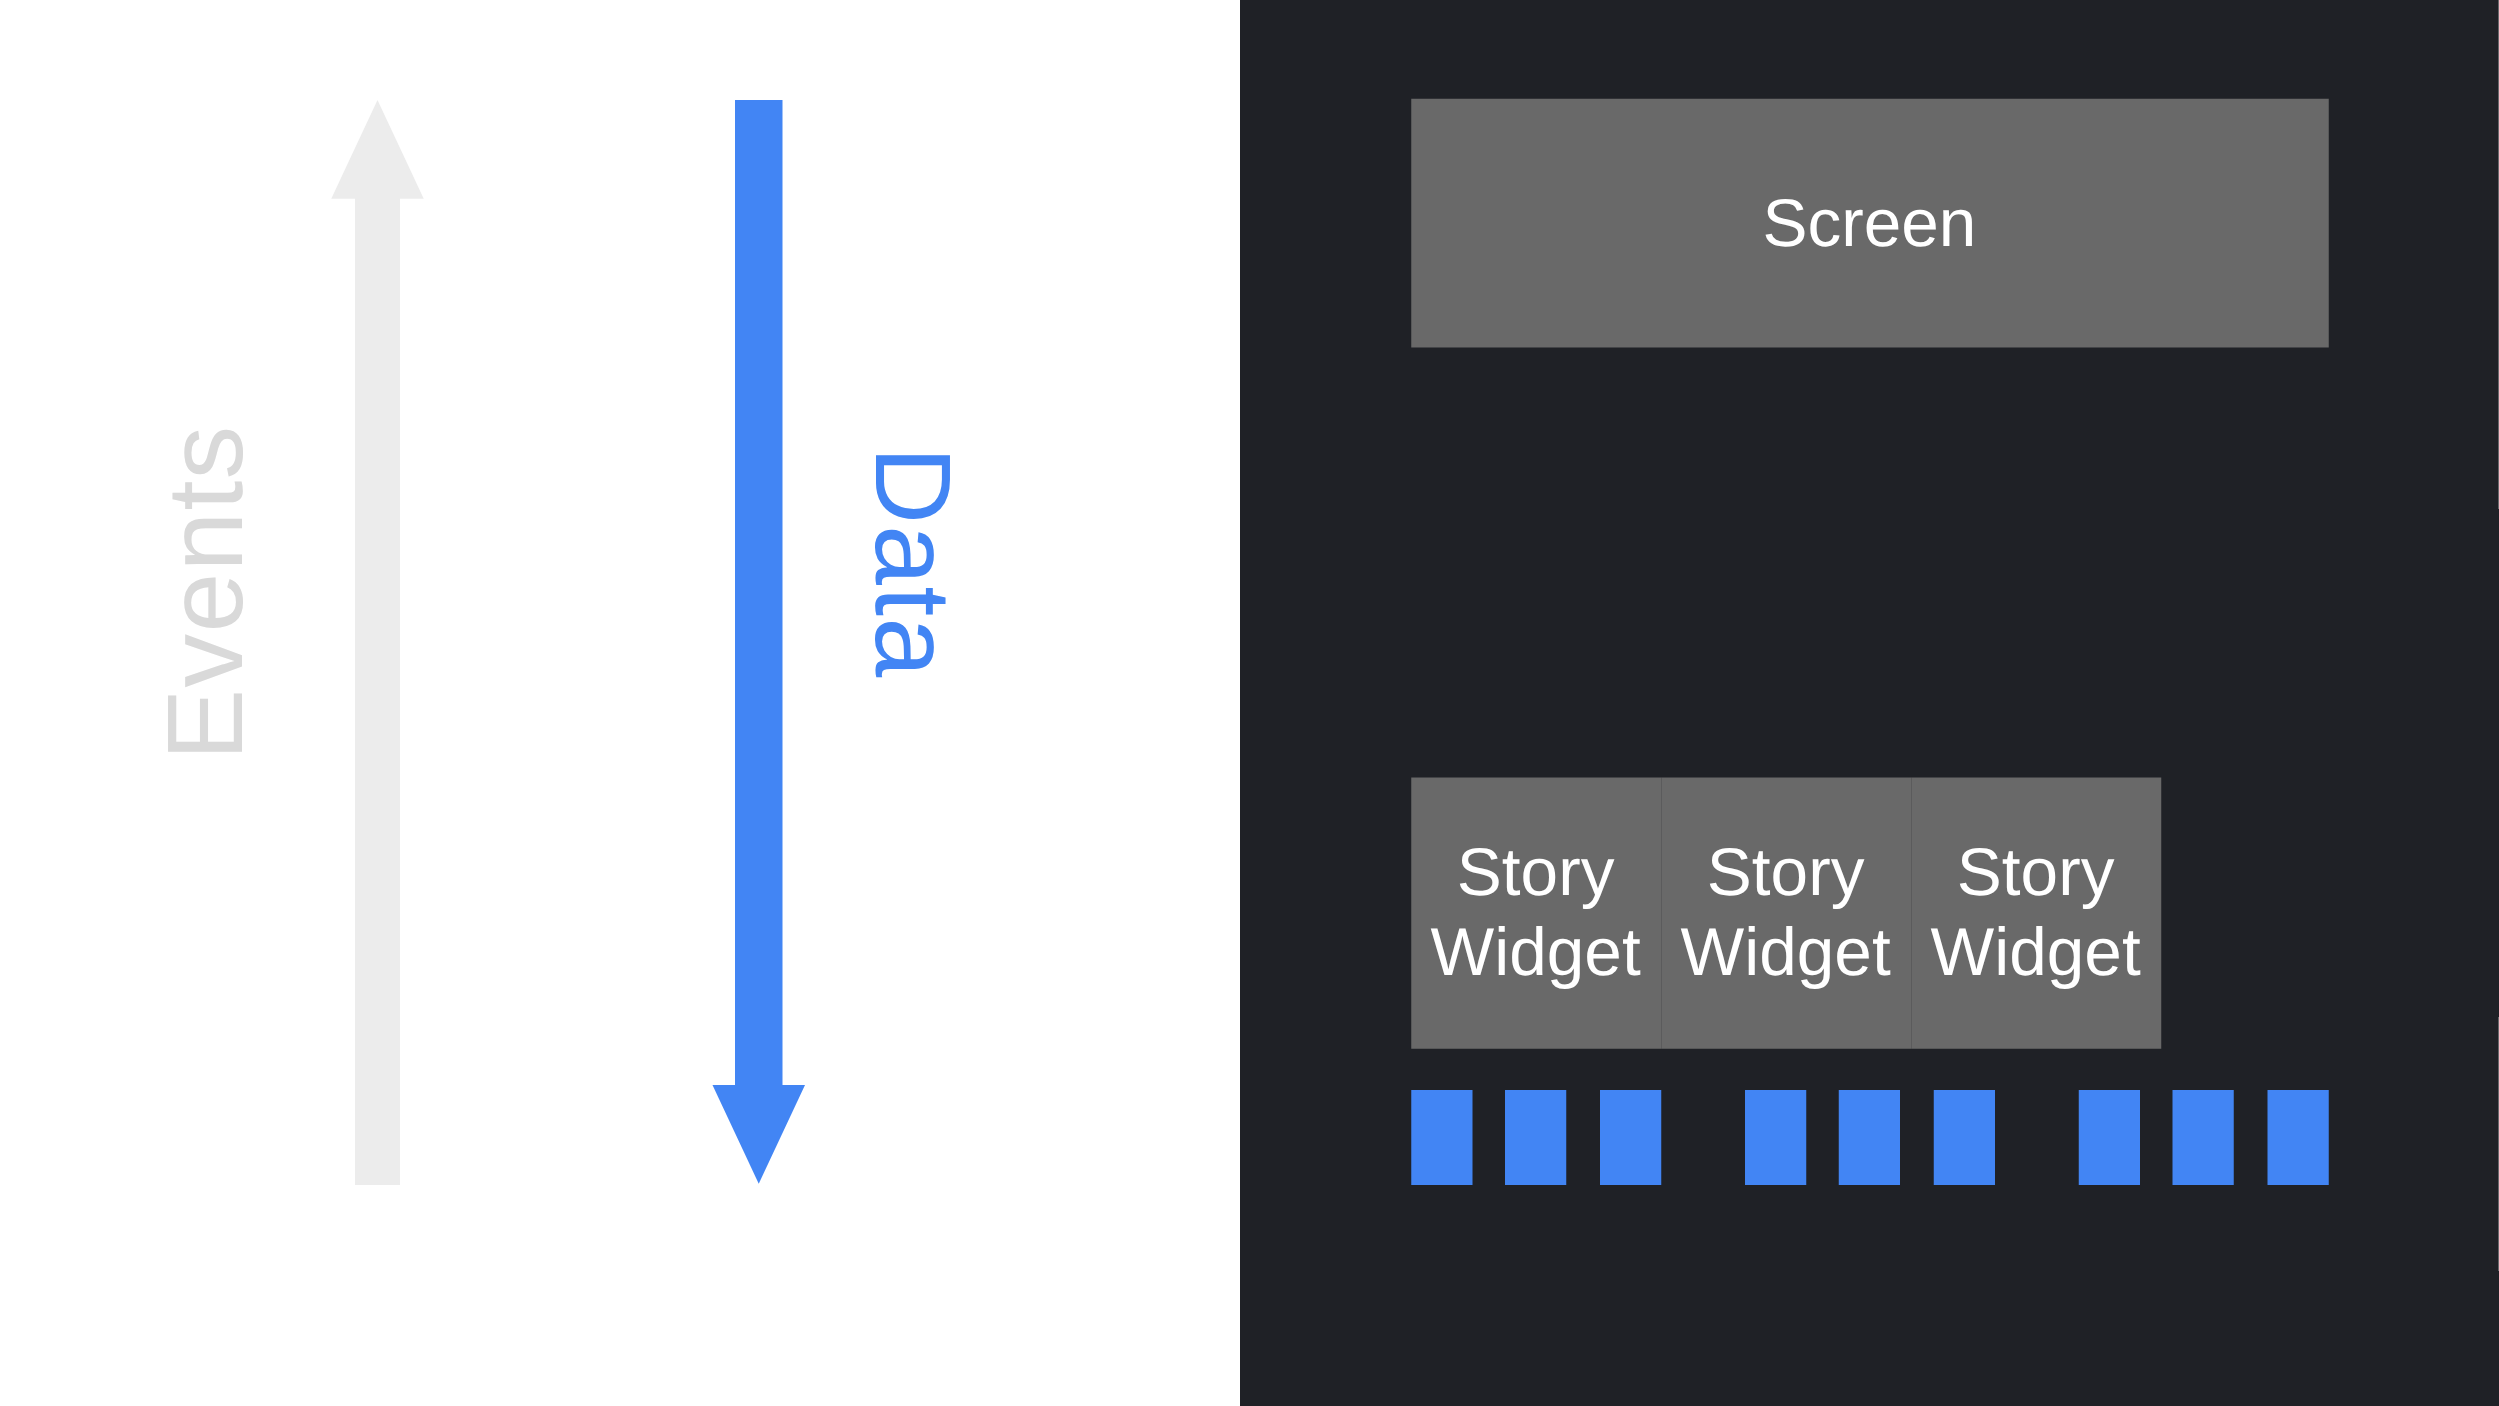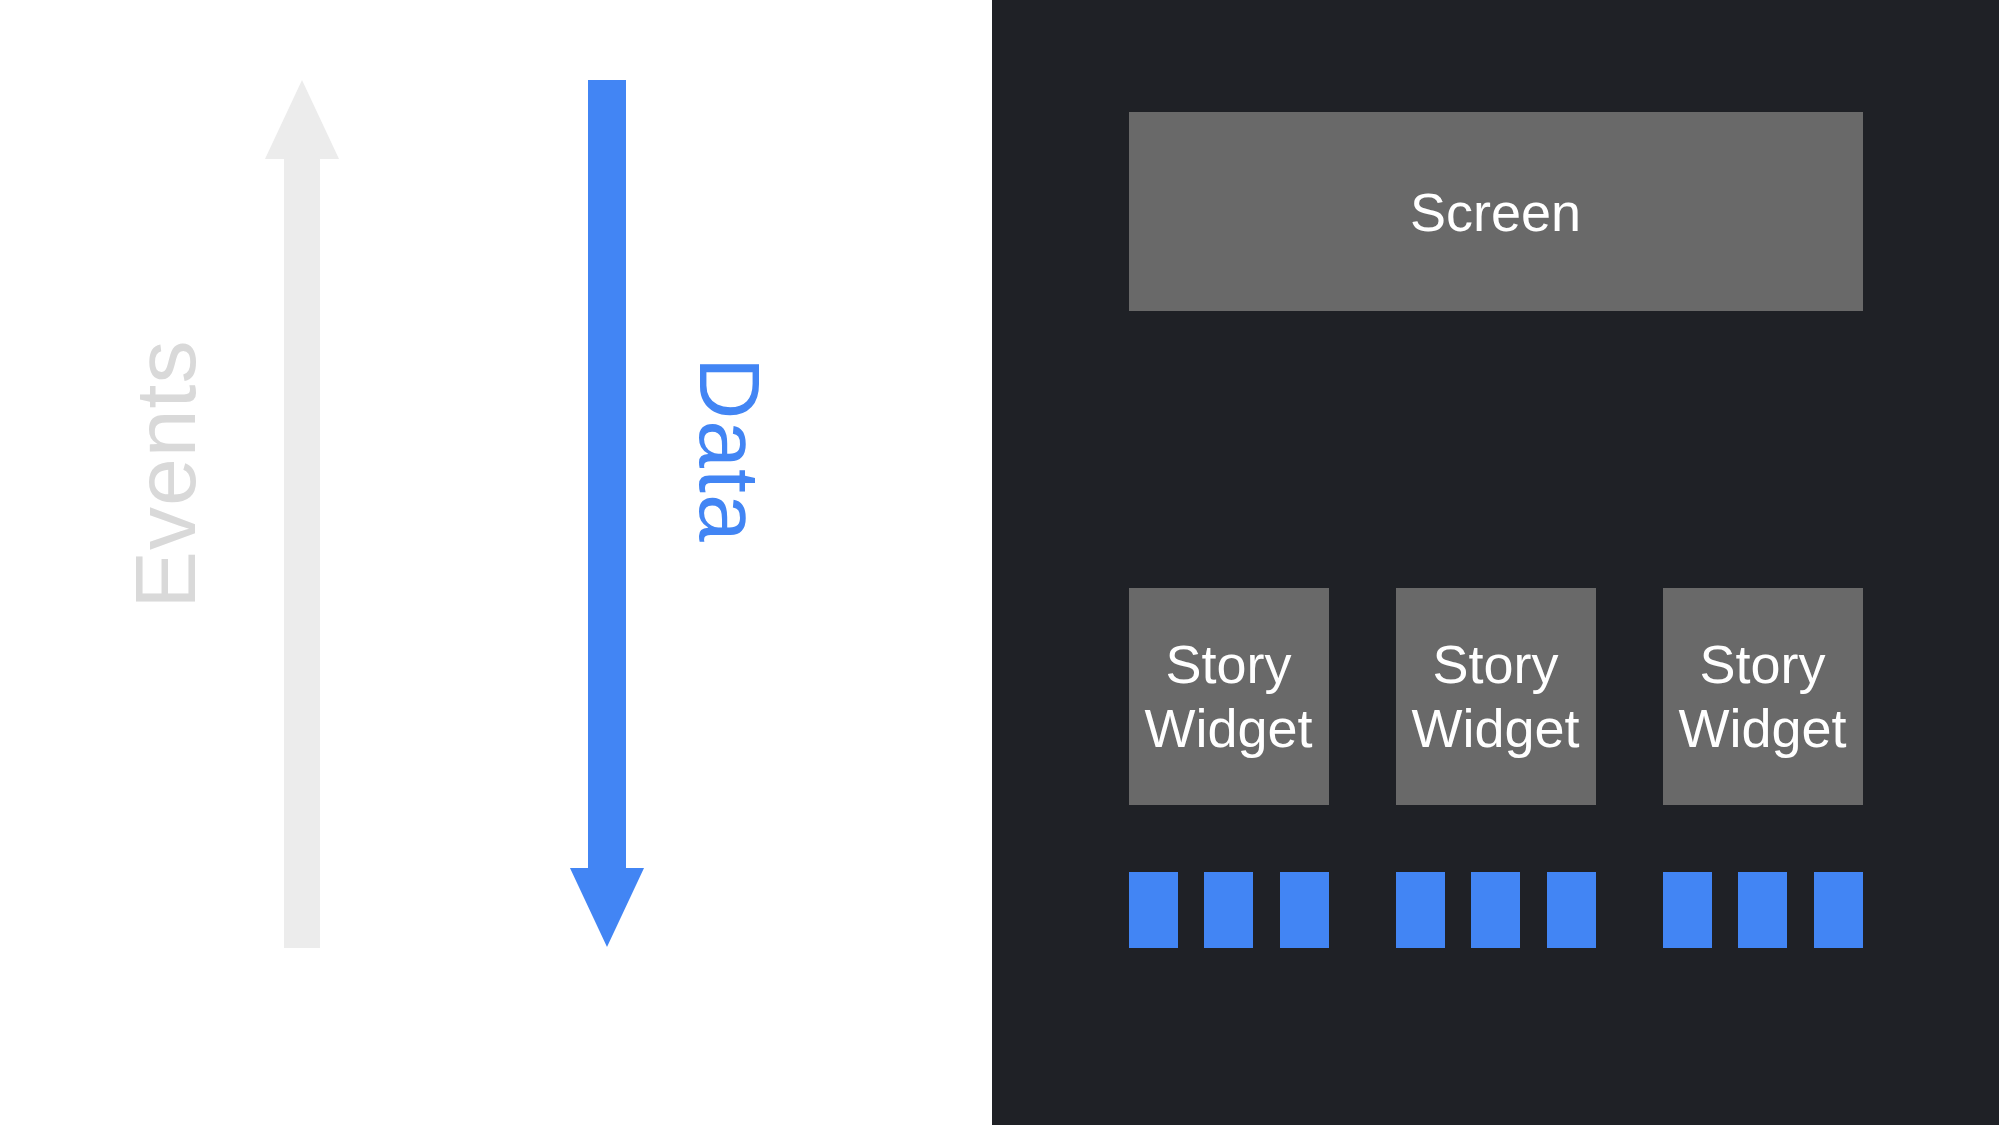--- a/index.html
+++ b/index.html
@@ -89,31 +89,29 @@
     left: 0;
     width: 100%;
     background: #696969;
     color: #ffffff;
     display: flex;
     align-items: center;
     justify-content: center;
     text-align: center;
     font-size: 54px;
     font-weight: 500;
-    margin-top: 33px;
   }
   .screen-box   { top: 79px;  height: 199px; }
   .newsfeed-box { top: 342px; height: 213px; }
 
   .story-row {
     position: absolute;
-    left: 0; top: 588px;
+    left: 0; top: 622px;
     width: 100%; height: 217px;
     display: flex;
-    justify-content: space-between;
   }
   .story-box {
     position: relative;
     width: 200px; height: 217px;
     background: #696969;
     color: #ffffff;
     display: flex;
     flex-direction: column;
     align-items: center;
     justify-content: center;

